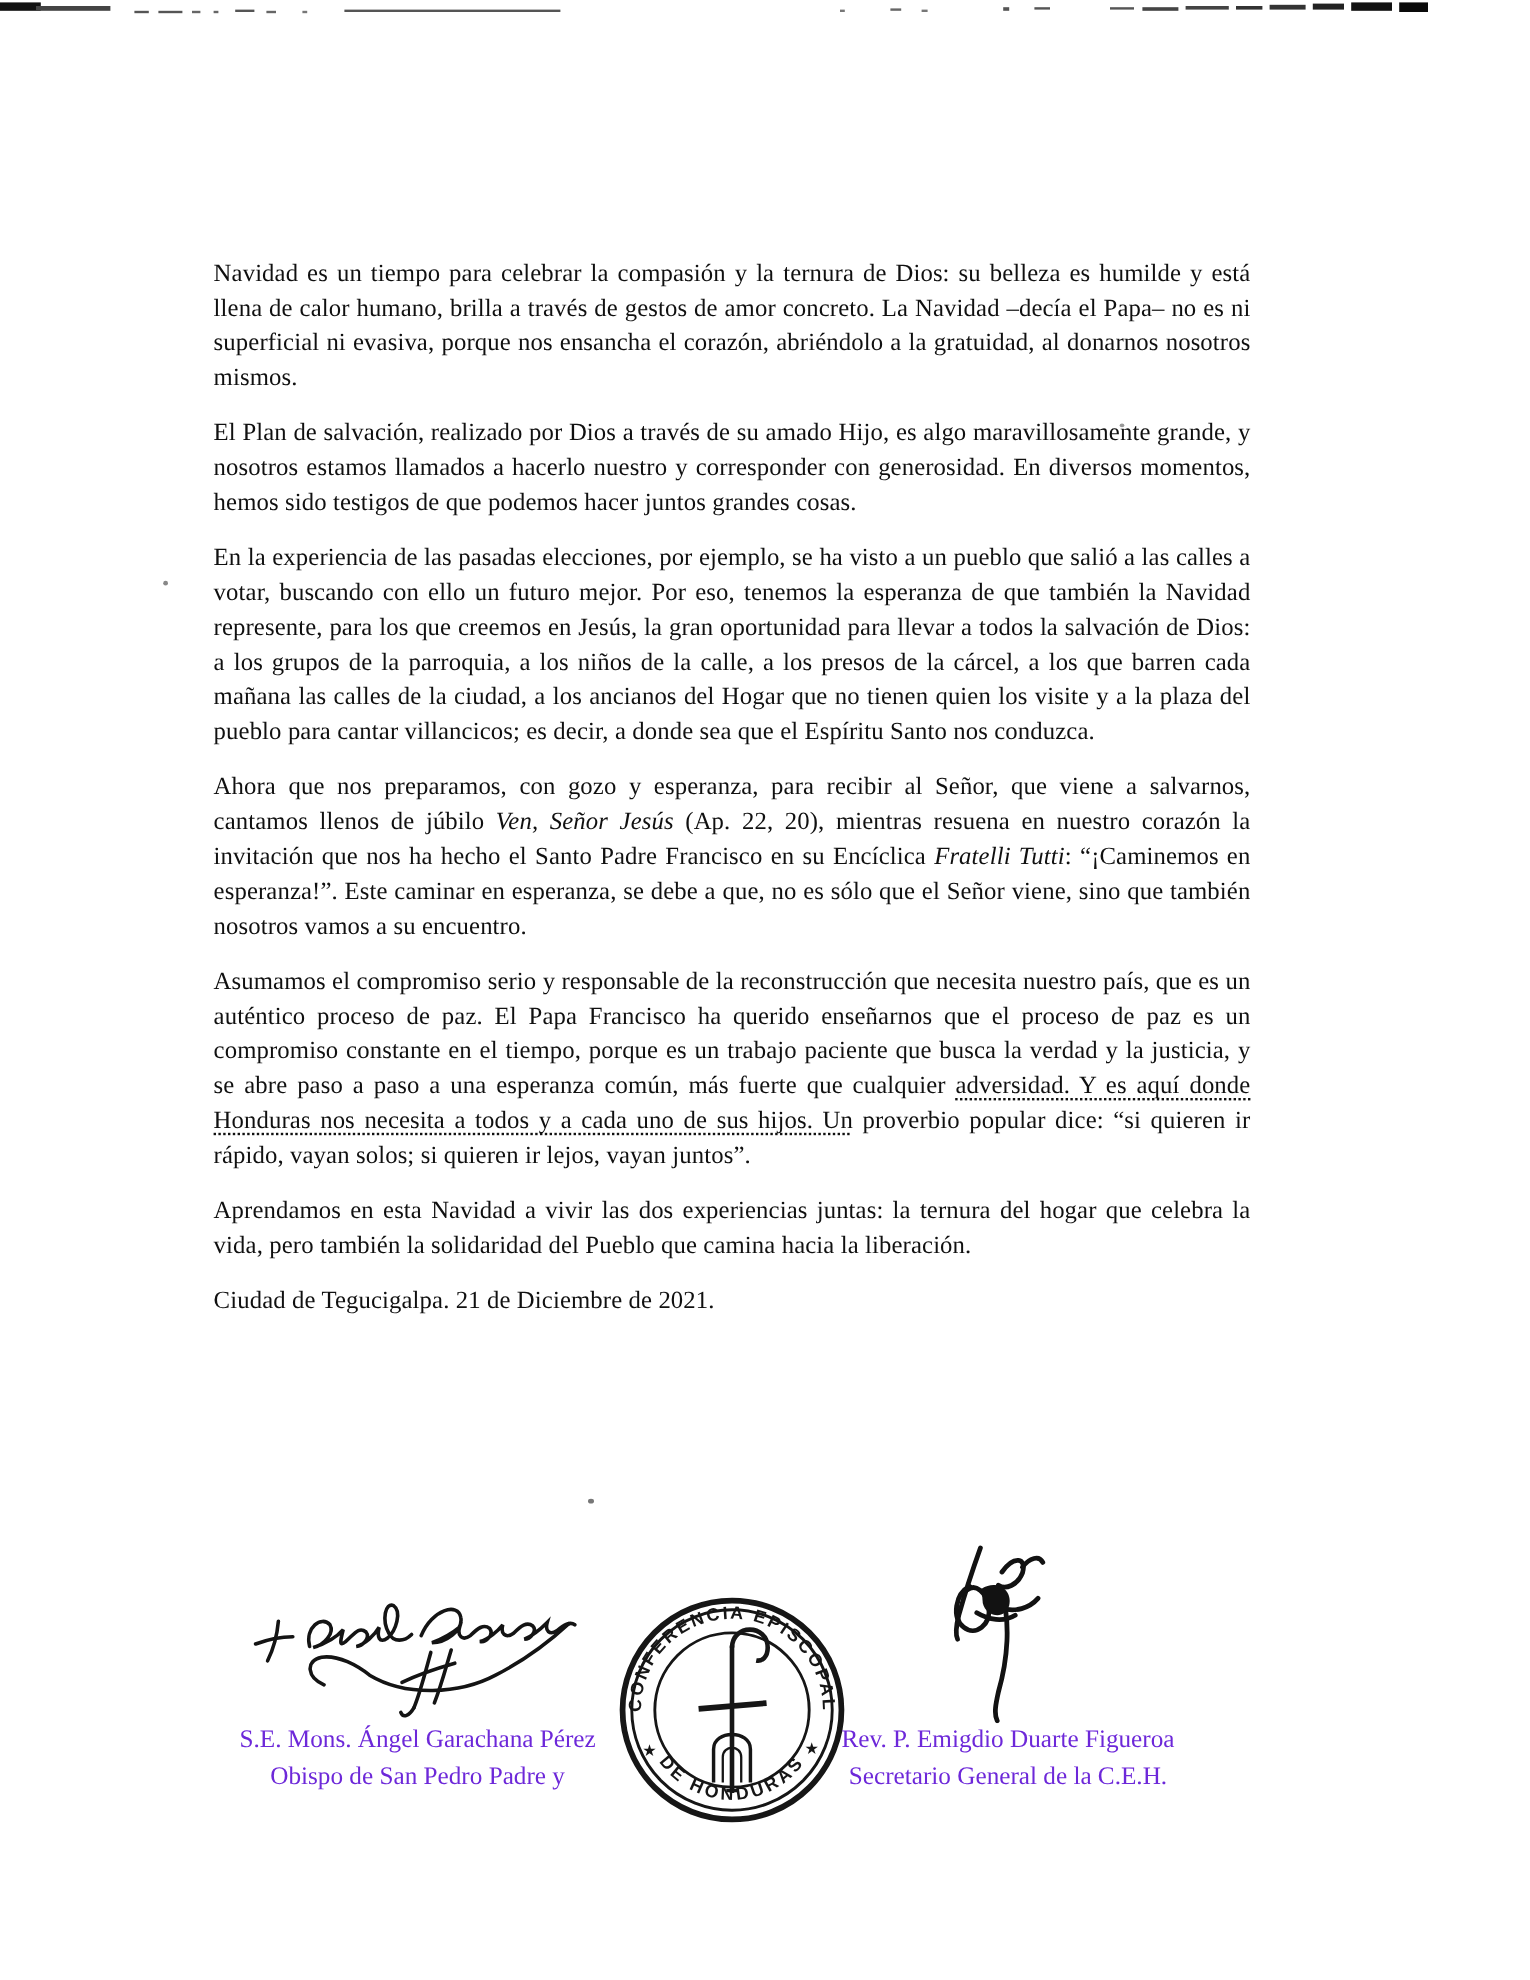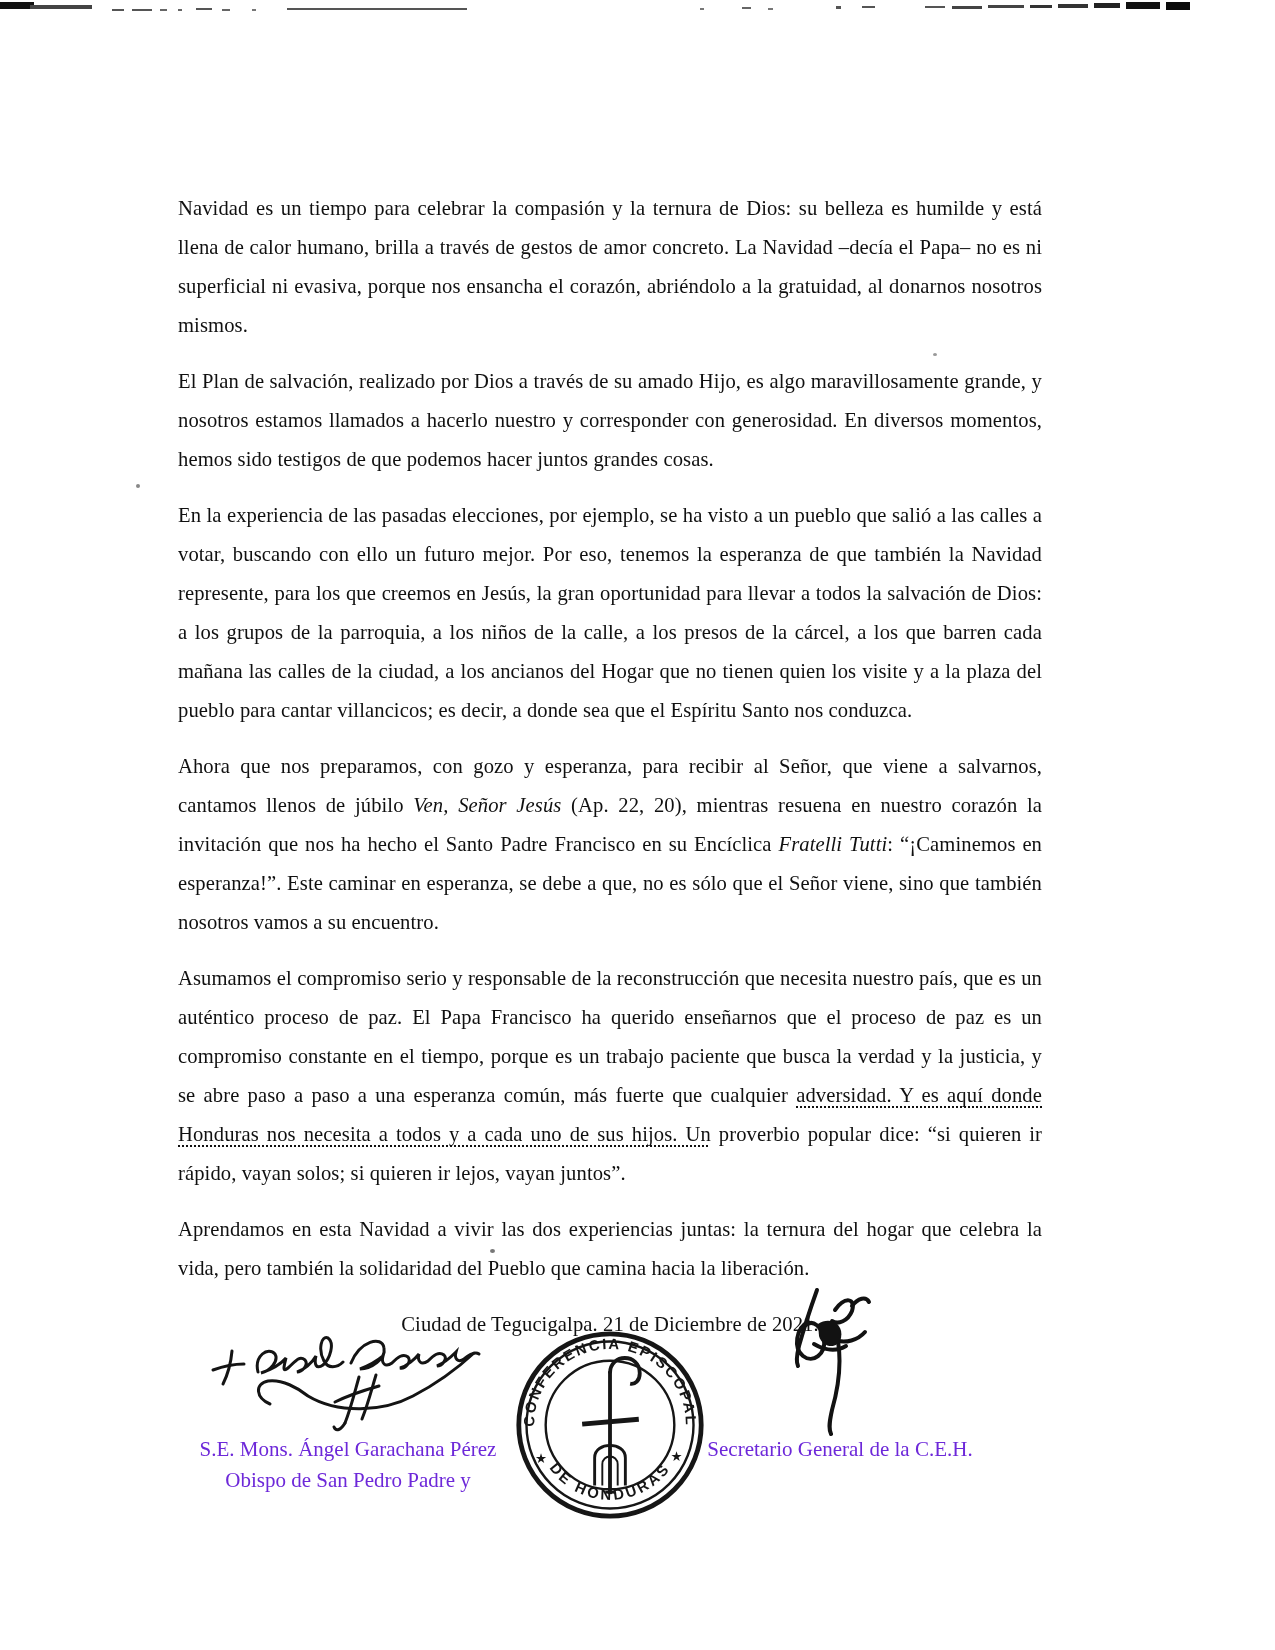--- a/index.html
+++ b/index.html
@@ -14,39 +14,39 @@
     color: #101010;
   }
 
   
   .artifact { position: absolute; background: #222; }
 
   
   .letter-body {
     position: absolute;
     left: 178px;
-    top: 189px;
+    top: 214px;
     width: 864px;
     font-size: 20.6px;
-    line-height: 39px;
+    line-height: 29px;
     text-align: justify;
     letter-spacing: 0.1px;
   }
   .para { margin: 0 0 17px 0; }
   .section-heading { margin: 0 0 14px 0; font-size: 20.6px; }
   .heading-title { font-weight: bold; font-style: italic; }
   .heading-ref { font-weight: normal; font-style: normal; }
   em.inline-italic { font-style: italic; }
   .dotted-under {
     text-decoration: underline;
     text-decoration-style: dotted;
     text-decoration-thickness: 2px;
     text-underline-offset: 4px;
   }
-  .dateline { margin: 0; text-align: center; }
+  .dateline { margin: 0; text-align: left; }
 
   
   .sig-svg { position: absolute; }
   .sig-block {
     position: absolute;
     width: 320px;
     text-align: center;
     font-size: 21px;
     line-height: 30.5px;
     color: #6d28d9;
@@ -163,16 +163,17 @@
     </g>
     <path d="M28,38 C40,30 54,38 51,52 C48,64 32,62 29,50 Z" fill="#121212" stroke="none"></path>
   </svg>
 
   <div class="sig-block" style="left:188px; top:1434px;">
     <div>S.E. Mons. Ángel Garachana Pérez</div>
     <div>Obispo de San Pedro Padre y</div>
   </div>
 
   <div class="sig-block" style="left:680px; top:1434px;">
+    <div>Rev. P. Emigdio Duarte Figueroa</div>
     <div>Secretario General de la C.E.H.</div>
   </div>
 
 </div>
 
 </body></html>

